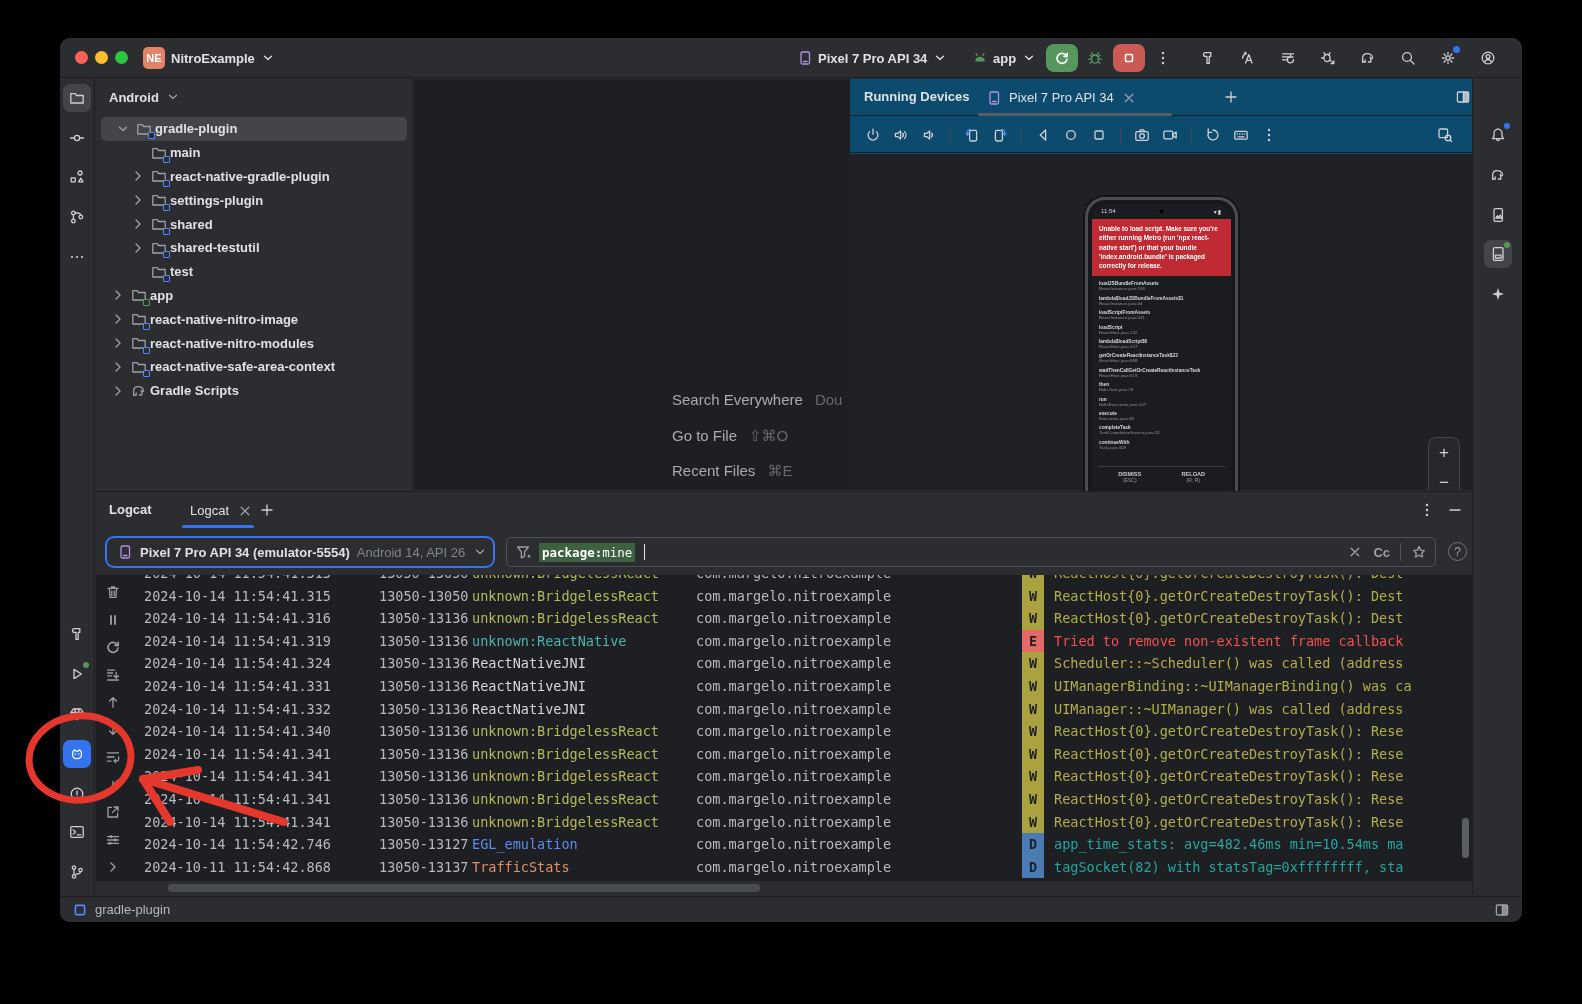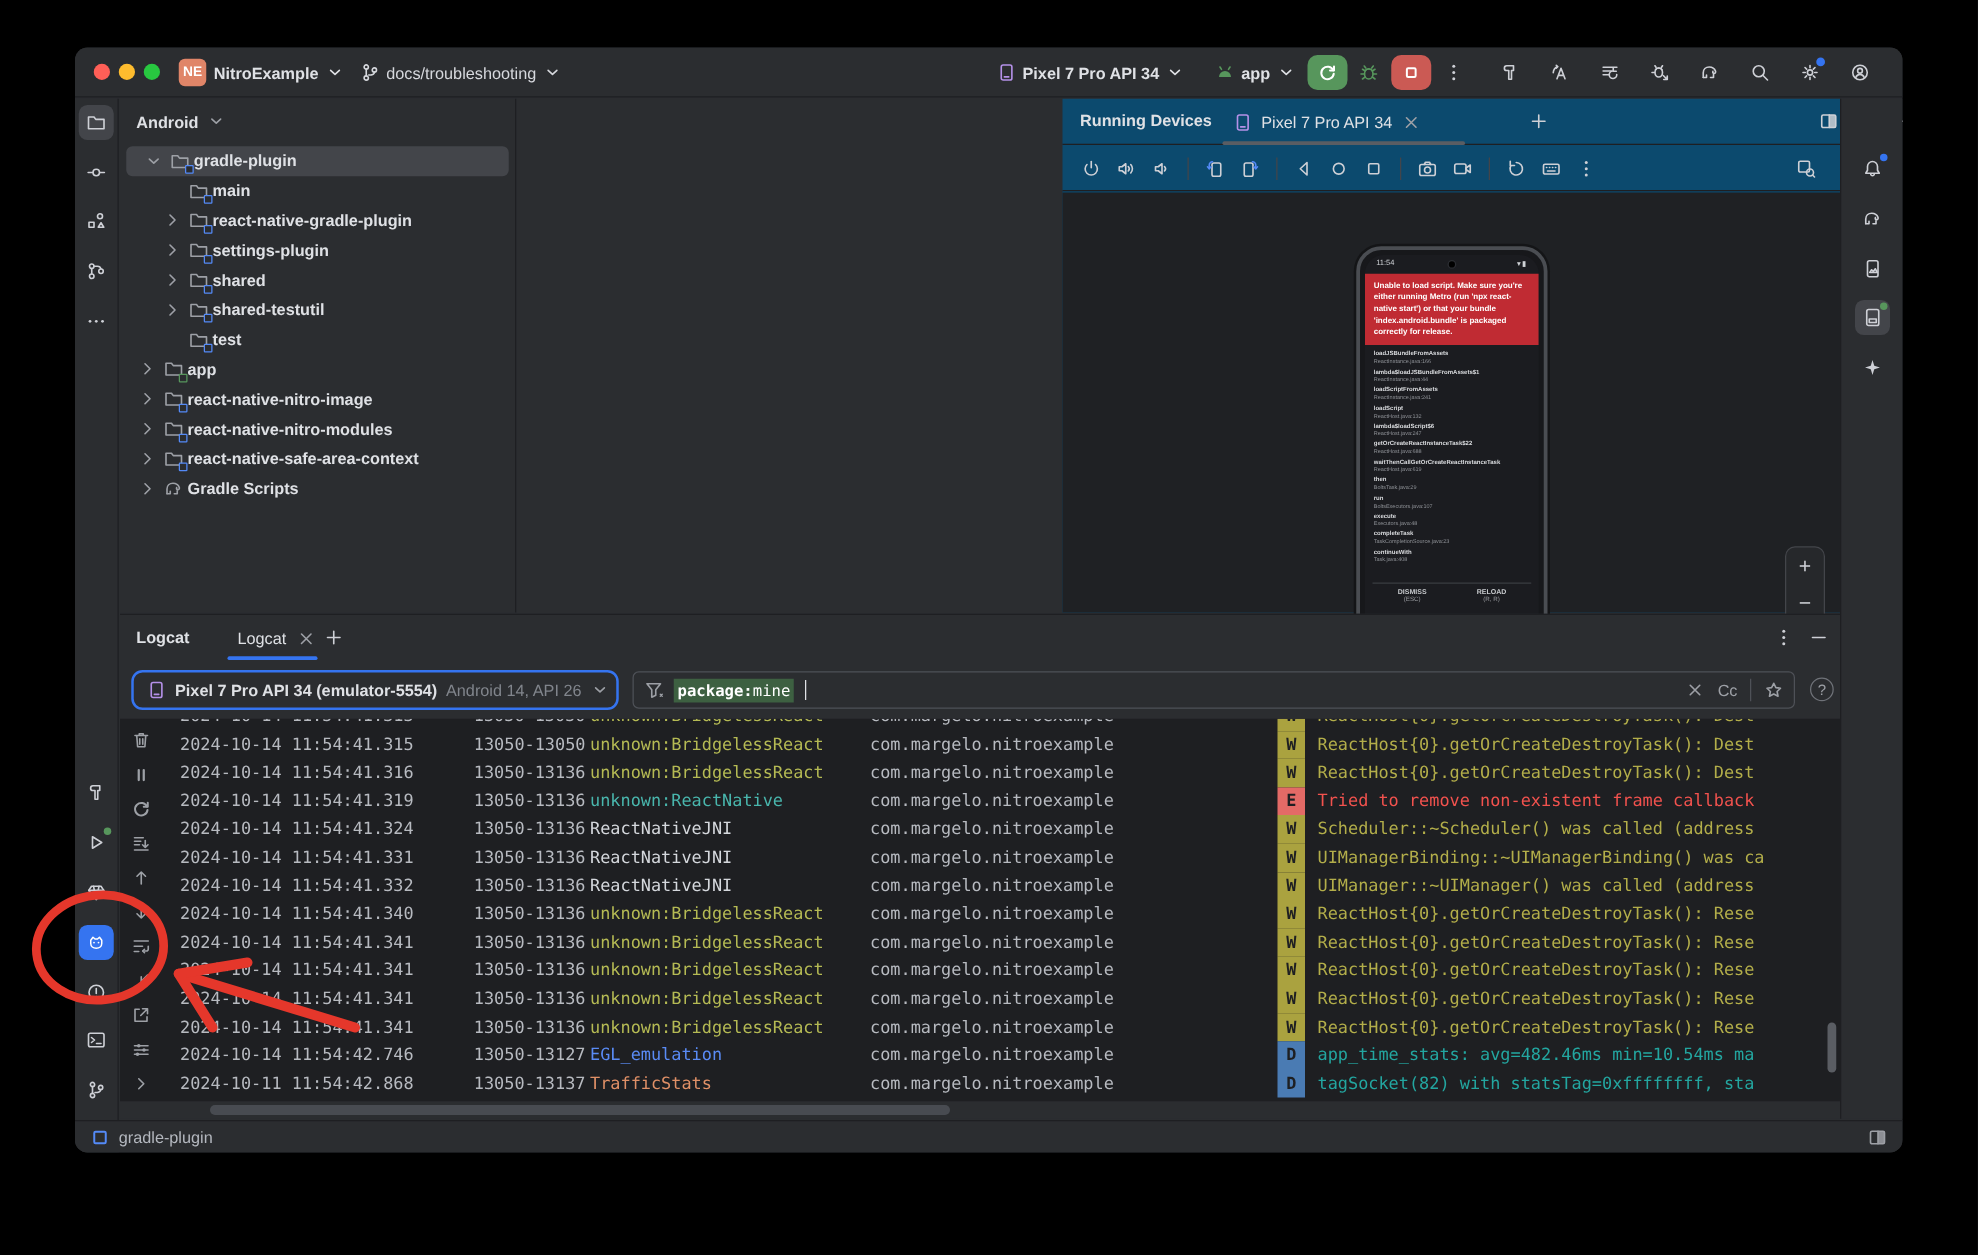--- a/index.html
+++ b/index.html
@@ -81,21 +81,21 @@
   .combo { position:absolute; left:9px; top:44px; width:390px; height:32px; border:2px solid #3574f0; border-radius:9px;
     display:flex; align-items:center; gap:7px; padding:0 10px; background:#2b2d30; overflow:hidden; white-space:nowrap; }
   .combo .cname { font-weight:600; }
   .combo .cdetail { color:#81858c; }
   .filterbox { position:absolute; left:410px; top:45px; width:930px; height:30px; border:1px solid #4e5157; border-radius:5px;
     display:flex; align-items:center; padding:0 8px; gap:8px; background:#2b2d30; }
   .chip { background:#3d6041; color:#fff; padding:2px 3px; font-family:"DejaVu Sans Mono", monospace; font-size:12.5px; }
   .chip b { font-weight:700; }
   .caret { width:1px; height:16px; background:#dfe1e5; display:inline-block; margin-left:1px; }
   .fb-right { margin-left:auto; display:flex; align-items:center; gap:10px; color:#9da0a6; }
-  .fb-right .cc { font-size:13px; font-weight:400; }
+  .fb-right .cc { font-size:13px; font-weight:700; }
   .fb-sep { width:1px; height:18px; background:#4e5157; }
   .help { position:absolute; left:1352px; top:50px; width:19px; height:19px; border:1.4px solid #6f7278; border-radius:50%;
     color:#9da0a6; font-size:12px; display:flex; align-items:center; justify-content:center; }
   .lc-body { position:absolute; left:0; top:83px; right:0; bottom:14px; background:#1e1f22; overflow:hidden; }
   .lc-tools { position:absolute; left:0; top:0; width:34px; bottom:0; display:flex; flex-direction:column; align-items:center; padding-top:8px; gap:9.5px; color:#9da0a6; }
   .lc-tools .tbtn { width:18px; height:18px; display:flex; align-items:center; justify-content:center; }
   .lrows { position:absolute; left:48px; top:0; right:12px; bottom:0; overflow:hidden;
     font-family:"DejaVu Sans Mono", monospace; font-size:13.5px; }
   .lrow { height:22.6px; line-height:22.6px; white-space:nowrap; display:flex; }
   .lrow:first-child { margin-top:-13px; }
@@ -128,232 +128,216 @@
       <span class="tl" style="left:55px;background:#28c840"></span>
       <span class="ne-badge">NE</span>
       <div class="tb-text" style="left:111px">
         <span>NitroExample</span>
           <span class="icon">
             <svg width="16" height="16" viewBox="0 0 16 16" fill="none" stroke="currentColor" stroke-width="1.3" stroke-linecap="round" stroke-linejoin="round">
               <path d="M4.5 6.3l3.5 3.2 3.5-3.2"></path>
             </svg>
           </span>
       </div>
-      <div class="tb-text dim" style="left:228px">
-        <span class="icon">
+      <div class="tb-text" style="left:737px">
+        <span class="icon" style="color:#b591e8">
+            <svg width="16" height="16" viewBox="0 0 16 16" fill="none" stroke="currentColor" stroke-width="1.3" stroke-linecap="round" stroke-linejoin="round">
+              <rect x="4" y="2" width="8.5" height="12" rx="1.5"></rect>
+              <path d="M6.5 11.5h3.5"></path>
+            </svg>
+          </span>
+        <span>Pixel 7 Pro API 34</span>
+          <span class="icon">
+            <svg width="16" height="16" viewBox="0 0 16 16" fill="none" stroke="currentColor" stroke-width="1.3" stroke-linecap="round" stroke-linejoin="round">
+              <path d="M4.5 6.3l3.5 3.2 3.5-3.2"></path>
+            </svg>
+          </span>
+      </div>
+      <div class="tb-text" style="left:912px">
+        <span class="icon" style="color:#57965c;position:relative">
+            <svg width="16" height="16" viewBox="0 0 16 16" fill="none" stroke="currentColor" stroke-width="1.3" stroke-linecap="round" stroke-linejoin="round">
+              <path d="M3.2 11.5a4.8 4.8 0 0 1 9.6 0z" fill="currentColor" stroke="none"></path>
+              <path d="M5.2 5.5L4 3.6M10.8 5.5L12 3.6"></path>
+            </svg>
+          </span>
+        <span>app</span>
+          <span class="icon">
+            <svg width="16" height="16" viewBox="0 0 16 16" fill="none" stroke="currentColor" stroke-width="1.3" stroke-linecap="round" stroke-linejoin="round">
+              <path d="M4.5 6.3l3.5 3.2 3.5-3.2"></path>
+            </svg>
+          </span>
+      </div>
+      <div class="runbtn" style="left:986px;background:#57965c;color:#fff">
+          <span class="icon">
+            <svg width="16" height="16" viewBox="0 0 16 16" fill="none" stroke="currentColor" stroke-width="1.3" stroke-linecap="round" stroke-linejoin="round">
+              <path d="M12.6 6.3A5 5 0 1 0 13 9" stroke-width="1.6"></path>
+              <path d="M13.2 3.2v3.2H10" stroke-width="1.6"></path>
+            </svg>
+          </span>
+        </div>
+      <div class="tb-btn" style="left:1022px;color:#57965c">
+          <span class="icon">
+            <svg width="16" height="16" viewBox="0 0 16 16" fill="none" stroke="currentColor" stroke-width="1.3" stroke-linecap="round" stroke-linejoin="round">
+              <ellipse cx="8" cy="9.2" rx="3.4" ry="4"></ellipse>
+              <path d="M5.6 4.4L4.4 2.8M10.4 4.4l1.2-1.6M5 6.8C5.6 5.6 6.7 5 8 5s2.4.6 3 1.8M1.8 9.2h2.8M11.4 9.2h2.8M3 13.2l2.2-1.7M13 13.2l-2.2-1.7M3 5.4l2.2 1.4M13 5.4l-2.2 1.4"></path>
+            </svg>
+          </span>
+        </div>
+      <div class="runbtn" style="left:1053px;background:#cb5a54;color:#fff">
+          <span class="icon">
+            <svg width="16" height="16" viewBox="0 0 16 16" fill="none" stroke="currentColor" stroke-width="1.3" stroke-linecap="round" stroke-linejoin="round">
+              <rect x="4.5" y="4.5" width="7" height="7" rx="1" stroke="#fff" stroke-width="1.6"></rect>
+            </svg>
+          </span>
+        </div>
+      <div class="tb-btn" style="left:1090px">
+          <span class="icon">
+            <svg width="16" height="16" viewBox="0 0 16 16" fill="none" stroke="currentColor" stroke-width="1.3" stroke-linecap="round" stroke-linejoin="round">
+              <circle cx="8" cy="3" r="1.2" fill="currentColor" stroke="none"></circle>
+              <circle cx="8" cy="8" r="1.2" fill="currentColor" stroke="none"></circle>
+              <circle cx="8" cy="13" r="1.2" fill="currentColor" stroke="none"></circle>
+            </svg>
+          </span>
+        </div>
+      <div id="tb-right">
+          <div class="tb-btn" style="left: 1135px; position: absolute; color: rgb(206, 208, 214);">
+            <svg width="16" height="16" viewBox="0 0 16 16" fill="none" stroke="currentColor" stroke-width="1.3" stroke-linecap="round" stroke-linejoin="round">
+              <path d="M5.4 2.6h5.4v3.8H9.2V13.4H7V6.4H5.4a1.9 1.9 0 0 1 0-3.8z"></path>
+            </svg>
+          </div>
+          <div class="tb-btn" style="left: 1175px; position: absolute; color: rgb(206, 208, 214);">
+            <svg width="16" height="16" viewBox="0 0 16 16" fill="none" stroke="currentColor" stroke-width="1.3" stroke-linecap="round" stroke-linejoin="round">
+              <path d="M5.6 13L8.8 4.6 12 13M6.8 10.3h4"></path>
+              <path d="M2.6 8.2A5.8 5.8 0 0 1 6 3.2"></path>
+              <path d="M5 2.2L6.2 3.4 5 4.6"></path>
+            </svg>
+          </div>
+          <div class="tb-btn" style="left: 1215px; position: absolute; color: rgb(206, 208, 214);">
+            <svg width="16" height="16" viewBox="0 0 16 16" fill="none" stroke="currentColor" stroke-width="1.3" stroke-linecap="round" stroke-linejoin="round">
+              <path d="M2.5 3.8h11M2.5 6.8h6.5M2.5 9.8h4.5"></path>
+              <path d="M13.4 9.6a3 3 0 1 1-3.2-2.8"></path>
+              <path d="M10.6 4.6v2.4h2.4"></path>
+            </svg>
+          </div>
+          <div class="tb-btn" style="left: 1255px; position: absolute; color: rgb(206, 208, 214);">
+            <svg width="16" height="16" viewBox="0 0 16 16" fill="none" stroke="currentColor" stroke-width="1.3" stroke-linecap="round" stroke-linejoin="round">
+              <ellipse cx="7" cy="8" rx="3" ry="3.6"></ellipse>
+              <path d="M4.8 3.8L4 2.6M9.2 3.8l.8-1.2M1.6 8h2M4.4 5.8C4.9 4.9 5.9 4.4 7 4.4s2.1.5 2.6 1.4"></path>
+              <path d="M10.6 10.4l3 3M13.8 10.8v2.8H11"></path>
+            </svg>
+          </div>
+          <div class="tb-btn" style="left: 1295px; position: absolute; color: rgb(206, 208, 214);">
+            <svg width="16" height="16" viewBox="0 0 16 16" fill="none" stroke="currentColor" stroke-width="1.3" stroke-linecap="round" stroke-linejoin="round">
+              <path d="M2.6 12V8.2C2.6 5.4 4.6 3.6 7.4 3.6c2.6 0 4.3 1.4 5 3.3.4 1.1-.3 2-1.3 1.8-.7-.2-1-.9-.8-1.6"></path>
+              <path d="M2.6 12h2.6v-2M8.4 12h2.4V9.6"></path>
+            </svg>
+          </div>
+          <div class="tb-btn" style="left: 1335px; position: absolute; color: rgb(206, 208, 214);">
+            <svg width="16" height="16" viewBox="0 0 16 16" fill="none" stroke="currentColor" stroke-width="1.3" stroke-linecap="round" stroke-linejoin="round">
+              <circle cx="7" cy="7" r="4.4"></circle>
+              <path d="M10.4 10.4L14 14"></path>
+            </svg>
+          </div>
+          <div class="tb-btn" style="left: 1375px; position: absolute; color: rgb(206, 208, 214);">
+            <svg width="16" height="16" viewBox="0 0 16 16" fill="none" stroke="currentColor" stroke-width="1.3" stroke-linecap="round" stroke-linejoin="round">
+              <circle cx="8" cy="8" r="2.1"></circle>
+              <path d="M8 2.4v1.8M8 11.8v1.8M2.4 8h1.8M11.8 8h1.8M4 4l1.3 1.3M10.7 10.7L12 12M12 4l-1.3 1.3M5.3 10.7L4 12"></path>
+            </svg>
+            <span class="dot" style="background:#3574f0;right:1px;top:1px"></span>
+          </div>
+          <div class="tb-btn" style="left: 1415px; position: absolute; color: rgb(206, 208, 214);">
+            <svg width="16" height="16" viewBox="0 0 16 16" fill="none" stroke="currentColor" stroke-width="1.3" stroke-linecap="round" stroke-linejoin="round">
+              <circle cx="8" cy="8" r="5.8"></circle>
+              <circle cx="8" cy="6.6" r="1.9"></circle>
+              <path d="M4.6 12c.7-1.7 1.9-2.5 3.4-2.5s2.7.8 3.4 2.5"></path>
+            </svg>
+          </div>
+        </div>
+    </div>
+
+    <div class="pane abar-left">
+      <div id="abar-left-top">
+          <div class="abtn active" style="left: 3px; top: 5px;">
+            <svg width="16" height="16" viewBox="0 0 16 16" fill="none" stroke="currentColor" stroke-width="1.3" stroke-linecap="round" stroke-linejoin="round">
+              <path d="M1.8 13V3.6h4.4l1.4 1.9h6.6V13z"></path>
+            </svg>
+          </div>
+          <div class="abtn" style="left: 3px; top: 45px;">
+            <svg width="16" height="16" viewBox="0 0 16 16" fill="none" stroke="currentColor" stroke-width="1.3" stroke-linecap="round" stroke-linejoin="round">
+              <path d="M1.5 8h3.6M10.9 8h3.6"></path>
+              <circle cx="8" cy="8" r="2.6"></circle>
+            </svg>
+          </div>
+          <div class="abtn" style="left: 3px; top: 84px;">
+            <svg width="16" height="16" viewBox="0 0 16 16" fill="none" stroke="currentColor" stroke-width="1.3" stroke-linecap="round" stroke-linejoin="round">
+              <circle cx="11" cy="4" r="2"></circle>
+              <rect x="2.2" y="8.8" width="4" height="4"></rect>
+              <path d="M9.6 12.8l2.2-3.6 2.2 3.6z"></path>
+            </svg>
+          </div>
+          <div class="abtn" style="left: 3px; top: 124px;">
+            <svg width="16" height="16" viewBox="0 0 16 16" fill="none" stroke="currentColor" stroke-width="1.3" stroke-linecap="round" stroke-linejoin="round">
+              <circle cx="4.4" cy="4" r="1.8"></circle>
+              <circle cx="4.4" cy="12" r="1.8"></circle>
+              <circle cx="11.8" cy="8" r="1.8"></circle>
+              <path d="M4.4 5.8v4.4M6.2 4h2.6a3 3 0 0 1 3 2.2"></path>
+            </svg>
+          </div>
+          <div class="abtn" style="left: 3px; top: 164px;">
+            <svg width="16" height="16" viewBox="0 0 16 16" fill="none" stroke="currentColor" stroke-width="1.3" stroke-linecap="round" stroke-linejoin="round">
+              <circle cx="3" cy="8" r="1.1" fill="currentColor" stroke="none"></circle>
+              <circle cx="8" cy="8" r="1.1" fill="currentColor" stroke="none"></circle>
+              <circle cx="13" cy="8" r="1.1" fill="currentColor" stroke="none"></circle>
+            </svg>
+          </div>
+        </div>
+        <div id="abar-left-bottom">
+          <div class="abtn" style="left: 3px; top: 541px;">
+            <svg width="16" height="16" viewBox="0 0 16 16" fill="none" stroke="currentColor" stroke-width="1.3" stroke-linecap="round" stroke-linejoin="round">
+              <path d="M5.4 2.6h5.4v3.8H9.2V13.4H7V6.4H5.4a1.9 1.9 0 0 1 0-3.8z"></path>
+            </svg>
+          </div>
+          <div class="abtn" style="left: 3px; top: 581px;">
+            <svg width="16" height="16" viewBox="0 0 16 16" fill="none" stroke="currentColor" stroke-width="1.3" stroke-linecap="round" stroke-linejoin="round">
+              <path d="M5 3.4v9.2L12.4 8z"></path>
+            </svg>
+            <span class="dot" style="background:#57965c;right:2px;top:2px;width:6px;height:6px"></span>
+          </div>
+          <div class="abtn" style="left: 3px; top: 621px;">
+            <svg width="16" height="16" viewBox="0 0 16 16" fill="none" stroke="currentColor" stroke-width="1.3" stroke-linecap="round" stroke-linejoin="round">
+              <path d="M4.2 3h7.6L14 6.3 8 13.6 2 6.3z"></path>
+              <path d="M2 6.3h12M5.8 3L8 13.6M10.2 3L8 13.6"></path>
+            </svg>
+          </div>
+          <div class="abtn logcat-active" style="left: 3px; top: 661px;">
+            <svg width="16" height="16" viewBox="0 0 16 16" fill="none" stroke="currentColor" stroke-width="1.3" stroke-linecap="round" stroke-linejoin="round">
+              <path d="M3.6 6.2l1.8-2.4 1.6 1.4h2L10.6 3.8l1.8 2.4v2.6c0 2.3-1.9 3.8-4.4 3.8s-4.4-1.5-4.4-3.8z" stroke-width="1.2"></path>
+              <circle cx="6.2" cy="8" r=".7" fill="currentColor" stroke="none"></circle>
+              <circle cx="9.8" cy="8" r=".7" fill="currentColor" stroke="none"></circle>
+            </svg>
+          </div>
+          <div class="abtn" style="left: 3px; top: 701px;">
+            <svg width="16" height="16" viewBox="0 0 16 16" fill="none" stroke="currentColor" stroke-width="1.3" stroke-linecap="round" stroke-linejoin="round">
+              <circle cx="8" cy="8" r="5.8"></circle>
+              <path d="M8 4.8v4M8 11.2v.2"></path>
+            </svg>
+          </div>
+          <div class="abtn" style="left: 3px; top: 739px;">
+            <svg width="16" height="16" viewBox="0 0 16 16" fill="none" stroke="currentColor" stroke-width="1.3" stroke-linecap="round" stroke-linejoin="round">
+              <rect x="1.8" y="2.6" width="12.4" height="10.8" rx="1.4"></rect>
+              <path d="M4.2 6l2.4 2-2.4 2M8.2 10.8h3.6"></path>
+            </svg>
+          </div>
+          <div class="abtn" style="left: 3px; top: 779px;">
             <svg width="16" height="16" viewBox="0 0 16 16" fill="none" stroke="currentColor" stroke-width="1.3" stroke-linecap="round" stroke-linejoin="round">
               <circle cx="5" cy="3.6" r="1.7"></circle>
               <circle cx="5" cy="12.4" r="1.7"></circle>
               <circle cx="11.5" cy="6" r="1.7"></circle>
               <path d="M5 5.3v5.4M11.5 7.7c0 2-2.5 2.3-4.5 2.3"></path>
             </svg>
-          </span>
-        <span>docs/troubleshooting</span>
-          <span class="icon">
-            <svg width="16" height="16" viewBox="0 0 16 16" fill="none" stroke="currentColor" stroke-width="1.3" stroke-linecap="round" stroke-linejoin="round">
-              <path d="M4.5 6.3l3.5 3.2 3.5-3.2"></path>
-            </svg>
-          </span>
-      </div>
-      <div class="tb-text" style="left:737px">
-        <span class="icon" style="color:#b591e8">
-            <svg width="16" height="16" viewBox="0 0 16 16" fill="none" stroke="currentColor" stroke-width="1.3" stroke-linecap="round" stroke-linejoin="round">
-              <rect x="4" y="2" width="8.5" height="12" rx="1.5"></rect>
-              <path d="M6.5 11.5h3.5"></path>
-            </svg>
-          </span>
-        <span>Pixel 7 Pro API 34</span>
-          <span class="icon">
-            <svg width="16" height="16" viewBox="0 0 16 16" fill="none" stroke="currentColor" stroke-width="1.3" stroke-linecap="round" stroke-linejoin="round">
-              <path d="M4.5 6.3l3.5 3.2 3.5-3.2"></path>
-            </svg>
-          </span>
-      </div>
-      <div class="tb-text" style="left:912px">
-        <span class="icon" style="color:#57965c;position:relative">
-            <svg width="16" height="16" viewBox="0 0 16 16" fill="none" stroke="currentColor" stroke-width="1.3" stroke-linecap="round" stroke-linejoin="round">
-              <path d="M3.2 11.5a4.8 4.8 0 0 1 9.6 0z" fill="currentColor" stroke="none"></path>
-              <path d="M5.2 5.5L4 3.6M10.8 5.5L12 3.6"></path>
-            </svg>
-          </span>
-        <span>app</span>
-          <span class="icon">
-            <svg width="16" height="16" viewBox="0 0 16 16" fill="none" stroke="currentColor" stroke-width="1.3" stroke-linecap="round" stroke-linejoin="round">
-              <path d="M4.5 6.3l3.5 3.2 3.5-3.2"></path>
-            </svg>
-          </span>
-      </div>
-      <div class="runbtn" style="left:986px;background:#57965c;color:#fff">
-          <span class="icon">
-            <svg width="16" height="16" viewBox="0 0 16 16" fill="none" stroke="currentColor" stroke-width="1.3" stroke-linecap="round" stroke-linejoin="round">
-              <path d="M12.6 6.3A5 5 0 1 0 13 9" stroke-width="1.6"></path>
-              <path d="M13.2 3.2v3.2H10" stroke-width="1.6"></path>
-            </svg>
-          </span>
-        </div>
-      <div class="tb-btn" style="left:1022px;color:#57965c">
-          <span class="icon">
-            <svg width="16" height="16" viewBox="0 0 16 16" fill="none" stroke="currentColor" stroke-width="1.3" stroke-linecap="round" stroke-linejoin="round">
-              <ellipse cx="8" cy="9.2" rx="3.4" ry="4"></ellipse>
-              <path d="M5.6 4.4L4.4 2.8M10.4 4.4l1.2-1.6M5 6.8C5.6 5.6 6.7 5 8 5s2.4.6 3 1.8M1.8 9.2h2.8M11.4 9.2h2.8M3 13.2l2.2-1.7M13 13.2l-2.2-1.7M3 5.4l2.2 1.4M13 5.4l-2.2 1.4"></path>
-            </svg>
-          </span>
-        </div>
-      <div class="runbtn" style="left:1053px;background:#cb5a54;color:#fff">
-          <span class="icon">
-            <svg width="16" height="16" viewBox="0 0 16 16" fill="none" stroke="currentColor" stroke-width="1.3" stroke-linecap="round" stroke-linejoin="round">
-              <rect x="4.5" y="4.5" width="7" height="7" rx="1" stroke="#fff" stroke-width="1.6"></rect>
-            </svg>
-          </span>
-        </div>
-      <div class="tb-btn" style="left:1090px">
-          <span class="icon">
-            <svg width="16" height="16" viewBox="0 0 16 16" fill="none" stroke="currentColor" stroke-width="1.3" stroke-linecap="round" stroke-linejoin="round">
-              <circle cx="8" cy="3" r="1.2" fill="currentColor" stroke="none"></circle>
-              <circle cx="8" cy="8" r="1.2" fill="currentColor" stroke="none"></circle>
-              <circle cx="8" cy="13" r="1.2" fill="currentColor" stroke="none"></circle>
-            </svg>
-          </span>
-        </div>
-      <div id="tb-right">
-          <div class="tb-btn" style="left: 1135px; position: absolute; color: rgb(206, 208, 214);">
-            <svg width="16" height="16" viewBox="0 0 16 16" fill="none" stroke="currentColor" stroke-width="1.3" stroke-linecap="round" stroke-linejoin="round">
-              <path d="M5.4 2.6h5.4v3.8H9.2V13.4H7V6.4H5.4a1.9 1.9 0 0 1 0-3.8z"></path>
-            </svg>
-          </div>
-          <div class="tb-btn" style="left: 1175px; position: absolute; color: rgb(206, 208, 214);">
-            <svg width="16" height="16" viewBox="0 0 16 16" fill="none" stroke="currentColor" stroke-width="1.3" stroke-linecap="round" stroke-linejoin="round">
-              <path d="M5.6 13L8.8 4.6 12 13M6.8 10.3h4"></path>
-              <path d="M2.6 8.2A5.8 5.8 0 0 1 6 3.2"></path>
-              <path d="M5 2.2L6.2 3.4 5 4.6"></path>
-            </svg>
-          </div>
-          <div class="tb-btn" style="left: 1215px; position: absolute; color: rgb(206, 208, 214);">
-            <svg width="16" height="16" viewBox="0 0 16 16" fill="none" stroke="currentColor" stroke-width="1.3" stroke-linecap="round" stroke-linejoin="round">
-              <path d="M2.5 3.8h11M2.5 6.8h6.5M2.5 9.8h4.5"></path>
-              <path d="M13.4 9.6a3 3 0 1 1-3.2-2.8"></path>
-              <path d="M10.6 4.6v2.4h2.4"></path>
-            </svg>
-          </div>
-          <div class="tb-btn" style="left: 1255px; position: absolute; color: rgb(206, 208, 214);">
-            <svg width="16" height="16" viewBox="0 0 16 16" fill="none" stroke="currentColor" stroke-width="1.3" stroke-linecap="round" stroke-linejoin="round">
-              <ellipse cx="7" cy="8" rx="3" ry="3.6"></ellipse>
-              <path d="M4.8 3.8L4 2.6M9.2 3.8l.8-1.2M1.6 8h2M4.4 5.8C4.9 4.9 5.9 4.4 7 4.4s2.1.5 2.6 1.4"></path>
-              <path d="M10.6 10.4l3 3M13.8 10.8v2.8H11"></path>
-            </svg>
-          </div>
-          <div class="tb-btn" style="left: 1295px; position: absolute; color: rgb(206, 208, 214);">
-            <svg width="16" height="16" viewBox="0 0 16 16" fill="none" stroke="currentColor" stroke-width="1.3" stroke-linecap="round" stroke-linejoin="round">
-              <path d="M2.6 12V8.2C2.6 5.4 4.6 3.6 7.4 3.6c2.6 0 4.3 1.4 5 3.3.4 1.1-.3 2-1.3 1.8-.7-.2-1-.9-.8-1.6"></path>
-              <path d="M2.6 12h2.6v-2M8.4 12h2.4V9.6"></path>
-            </svg>
-          </div>
-          <div class="tb-btn" style="left: 1335px; position: absolute; color: rgb(206, 208, 214);">
-            <svg width="16" height="16" viewBox="0 0 16 16" fill="none" stroke="currentColor" stroke-width="1.3" stroke-linecap="round" stroke-linejoin="round">
-              <circle cx="7" cy="7" r="4.4"></circle>
-              <path d="M10.4 10.4L14 14"></path>
-            </svg>
-          </div>
-          <div class="tb-btn" style="left: 1375px; position: absolute; color: rgb(206, 208, 214);">
-            <svg width="16" height="16" viewBox="0 0 16 16" fill="none" stroke="currentColor" stroke-width="1.3" stroke-linecap="round" stroke-linejoin="round">
-              <circle cx="8" cy="8" r="2.1"></circle>
-              <path d="M8 2.4v1.8M8 11.8v1.8M2.4 8h1.8M11.8 8h1.8M4 4l1.3 1.3M10.7 10.7L12 12M12 4l-1.3 1.3M5.3 10.7L4 12"></path>
-            </svg>
-            <span class="dot" style="background:#3574f0;right:1px;top:1px"></span>
-          </div>
-          <div class="tb-btn" style="left: 1415px; position: absolute; color: rgb(206, 208, 214);">
-            <svg width="16" height="16" viewBox="0 0 16 16" fill="none" stroke="currentColor" stroke-width="1.3" stroke-linecap="round" stroke-linejoin="round">
-              <circle cx="8" cy="8" r="5.8"></circle>
-              <circle cx="8" cy="6.6" r="1.9"></circle>
-              <path d="M4.6 12c.7-1.7 1.9-2.5 3.4-2.5s2.7.8 3.4 2.5"></path>
-            </svg>
-          </div>
-        </div>
-    </div>
-
-    <div class="pane abar-left">
-      <div id="abar-left-top">
-          <div class="abtn active" style="left: 3px; top: 5px;">
-            <svg width="16" height="16" viewBox="0 0 16 16" fill="none" stroke="currentColor" stroke-width="1.3" stroke-linecap="round" stroke-linejoin="round">
-              <path d="M1.8 13V3.6h4.4l1.4 1.9h6.6V13z"></path>
-            </svg>
-          </div>
-          <div class="abtn" style="left: 3px; top: 45px;">
-            <svg width="16" height="16" viewBox="0 0 16 16" fill="none" stroke="currentColor" stroke-width="1.3" stroke-linecap="round" stroke-linejoin="round">
-              <path d="M1.5 8h3.6M10.9 8h3.6"></path>
-              <circle cx="8" cy="8" r="2.6"></circle>
-            </svg>
-          </div>
-          <div class="abtn" style="left: 3px; top: 84px;">
-            <svg width="16" height="16" viewBox="0 0 16 16" fill="none" stroke="currentColor" stroke-width="1.3" stroke-linecap="round" stroke-linejoin="round">
-              <circle cx="11" cy="4" r="2"></circle>
-              <rect x="2.2" y="8.8" width="4" height="4"></rect>
-              <path d="M9.6 12.8l2.2-3.6 2.2 3.6z"></path>
-            </svg>
-          </div>
-          <div class="abtn" style="left: 3px; top: 124px;">
-            <svg width="16" height="16" viewBox="0 0 16 16" fill="none" stroke="currentColor" stroke-width="1.3" stroke-linecap="round" stroke-linejoin="round">
-              <circle cx="4.4" cy="4" r="1.8"></circle>
-              <circle cx="4.4" cy="12" r="1.8"></circle>
-              <circle cx="11.8" cy="8" r="1.8"></circle>
-              <path d="M4.4 5.8v4.4M6.2 4h2.6a3 3 0 0 1 3 2.2"></path>
-            </svg>
-          </div>
-          <div class="abtn" style="left: 3px; top: 164px;">
-            <svg width="16" height="16" viewBox="0 0 16 16" fill="none" stroke="currentColor" stroke-width="1.3" stroke-linecap="round" stroke-linejoin="round">
-              <circle cx="3" cy="8" r="1.1" fill="currentColor" stroke="none"></circle>
-              <circle cx="8" cy="8" r="1.1" fill="currentColor" stroke="none"></circle>
-              <circle cx="13" cy="8" r="1.1" fill="currentColor" stroke="none"></circle>
-            </svg>
-          </div>
-        </div>
-        <div id="abar-left-bottom">
-          <div class="abtn" style="left: 3px; top: 541px;">
-            <svg width="16" height="16" viewBox="0 0 16 16" fill="none" stroke="currentColor" stroke-width="1.3" stroke-linecap="round" stroke-linejoin="round">
-              <path d="M5.4 2.6h5.4v3.8H9.2V13.4H7V6.4H5.4a1.9 1.9 0 0 1 0-3.8z"></path>
-            </svg>
-          </div>
-          <div class="abtn" style="left: 3px; top: 581px;">
-            <svg width="16" height="16" viewBox="0 0 16 16" fill="none" stroke="currentColor" stroke-width="1.3" stroke-linecap="round" stroke-linejoin="round">
-              <path d="M5 3.4v9.2L12.4 8z"></path>
-            </svg>
-            <span class="dot" style="background:#57965c;right:2px;top:2px;width:6px;height:6px"></span>
-          </div>
-          <div class="abtn" style="left: 3px; top: 621px;">
-            <svg width="16" height="16" viewBox="0 0 16 16" fill="none" stroke="currentColor" stroke-width="1.3" stroke-linecap="round" stroke-linejoin="round">
-              <path d="M4.2 3h7.6L14 6.3 8 13.6 2 6.3z"></path>
-              <path d="M2 6.3h12M5.8 3L8 13.6M10.2 3L8 13.6"></path>
-            </svg>
-          </div>
-          <div class="abtn logcat-active" style="left: 3px; top: 661px;">
-            <svg width="16" height="16" viewBox="0 0 16 16" fill="none" stroke="currentColor" stroke-width="1.3" stroke-linecap="round" stroke-linejoin="round">
-              <path d="M3.6 6.2l1.8-2.4 1.6 1.4h2L10.6 3.8l1.8 2.4v2.6c0 2.3-1.9 3.8-4.4 3.8s-4.4-1.5-4.4-3.8z" stroke-width="1.2"></path>
-              <circle cx="6.2" cy="8" r=".7" fill="currentColor" stroke="none"></circle>
-              <circle cx="9.8" cy="8" r=".7" fill="currentColor" stroke="none"></circle>
-            </svg>
-          </div>
-          <div class="abtn" style="left: 3px; top: 701px;">
-            <svg width="16" height="16" viewBox="0 0 16 16" fill="none" stroke="currentColor" stroke-width="1.3" stroke-linecap="round" stroke-linejoin="round">
-              <circle cx="8" cy="8" r="5.8"></circle>
-              <path d="M8 4.8v4M8 11.2v.2"></path>
-            </svg>
-          </div>
-          <div class="abtn" style="left: 3px; top: 739px;">
-            <svg width="16" height="16" viewBox="0 0 16 16" fill="none" stroke="currentColor" stroke-width="1.3" stroke-linecap="round" stroke-linejoin="round">
-              <rect x="1.8" y="2.6" width="12.4" height="10.8" rx="1.4"></rect>
-              <path d="M4.2 6l2.4 2-2.4 2M8.2 10.8h3.6"></path>
-            </svg>
-          </div>
-          <div class="abtn" style="left: 3px; top: 779px;">
-            <svg width="16" height="16" viewBox="0 0 16 16" fill="none" stroke="currentColor" stroke-width="1.3" stroke-linecap="round" stroke-linejoin="round">
-              <circle cx="5" cy="3.6" r="1.7"></circle>
-              <circle cx="5" cy="12.4" r="1.7"></circle>
-              <circle cx="11.5" cy="6" r="1.7"></circle>
-              <path d="M5 5.3v5.4M11.5 7.7c0 2-2.5 2.3-4.5 2.3"></path>
-            </svg>
           </div>
         </div>
     </div>
 
     <div class="pane project">
       <div class="proj-head">
         <span>Android</span>
           <span class="icon" style="color:#9da0a6">
             <svg width="16" height="16" viewBox="0 0 16 16" fill="none" stroke="currentColor" stroke-width="1.3" stroke-linecap="round" stroke-linejoin="round">
               <path d="M4.5 6.3l3.5 3.2 3.5-3.2"></path>
@@ -515,20 +499,27 @@
               <svg width="16" height="16" viewBox="0 0 16 16" fill="none" stroke="currentColor" stroke-width="1.3" stroke-linecap="round" stroke-linejoin="round">
                 <path d="M2.6 12V8.2C2.6 5.4 4.6 3.6 7.4 3.6c2.6 0 4.3 1.4 5 3.3.4 1.1-.3 2-1.3 1.8-.7-.2-1-.9-.8-1.6"></path>
                 <path d="M2.6 12h2.6v-2M8.4 12h2.4V9.6"></path>
               </svg>
             </span>
             <span class="tlabel" style="left:54px">Gradle Scripts</span>
           </div>
         </div>
     </div>
 
+    <div class="pane editor">
+        <div id="shortcuts">
+          <div class="shortcut-row" style="left: 258px; top: 312px;"><span class="lab">Search Everywhere</span><span class="key">Dou</span></div>
+          <div class="shortcut-row" style="left: 258px; top: 347.6px;"><span class="lab">Go to File</span><span class="key">⇧⌘O</span></div>
+          <div class="shortcut-row" style="left: 258px; top: 383.2px;"><span class="lab">Recent Files</span><span class="key">⌘E</span></div>
+        </div>
+      </div>
 
     <div class="pane rd">
       <div class="rd-head">
         <div class="rd-title">Running Devices</div>
         <div class="rd-tab">
           <span class="icon" style="color:#b591e8;position:relative">
               <svg width="16" height="16" viewBox="0 0 16 16" fill="none" stroke="currentColor" stroke-width="1.3" stroke-linecap="round" stroke-linejoin="round">
                 <rect x="4" y="2" width="8.5" height="12" rx="1.5"></rect>
                 <path d="M6.5 11.5h3.5"></path>
               </svg>

